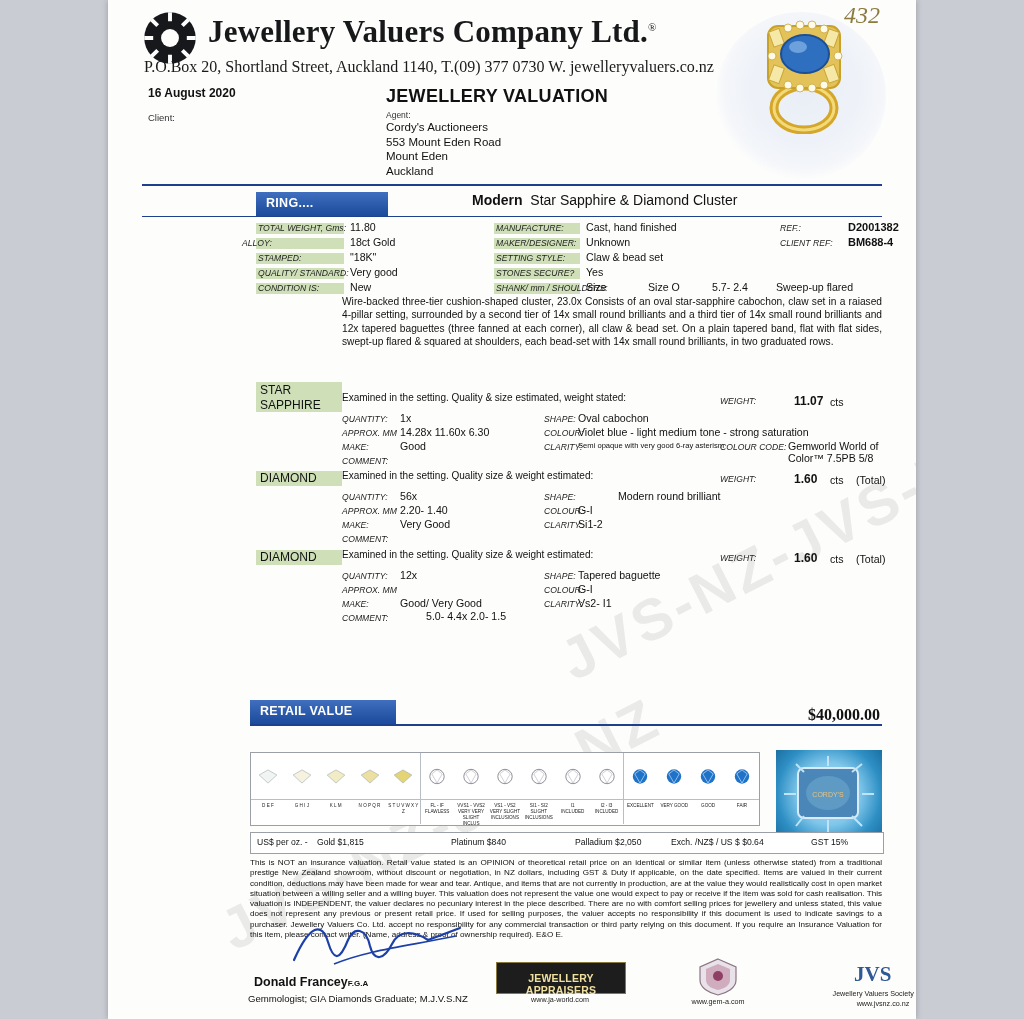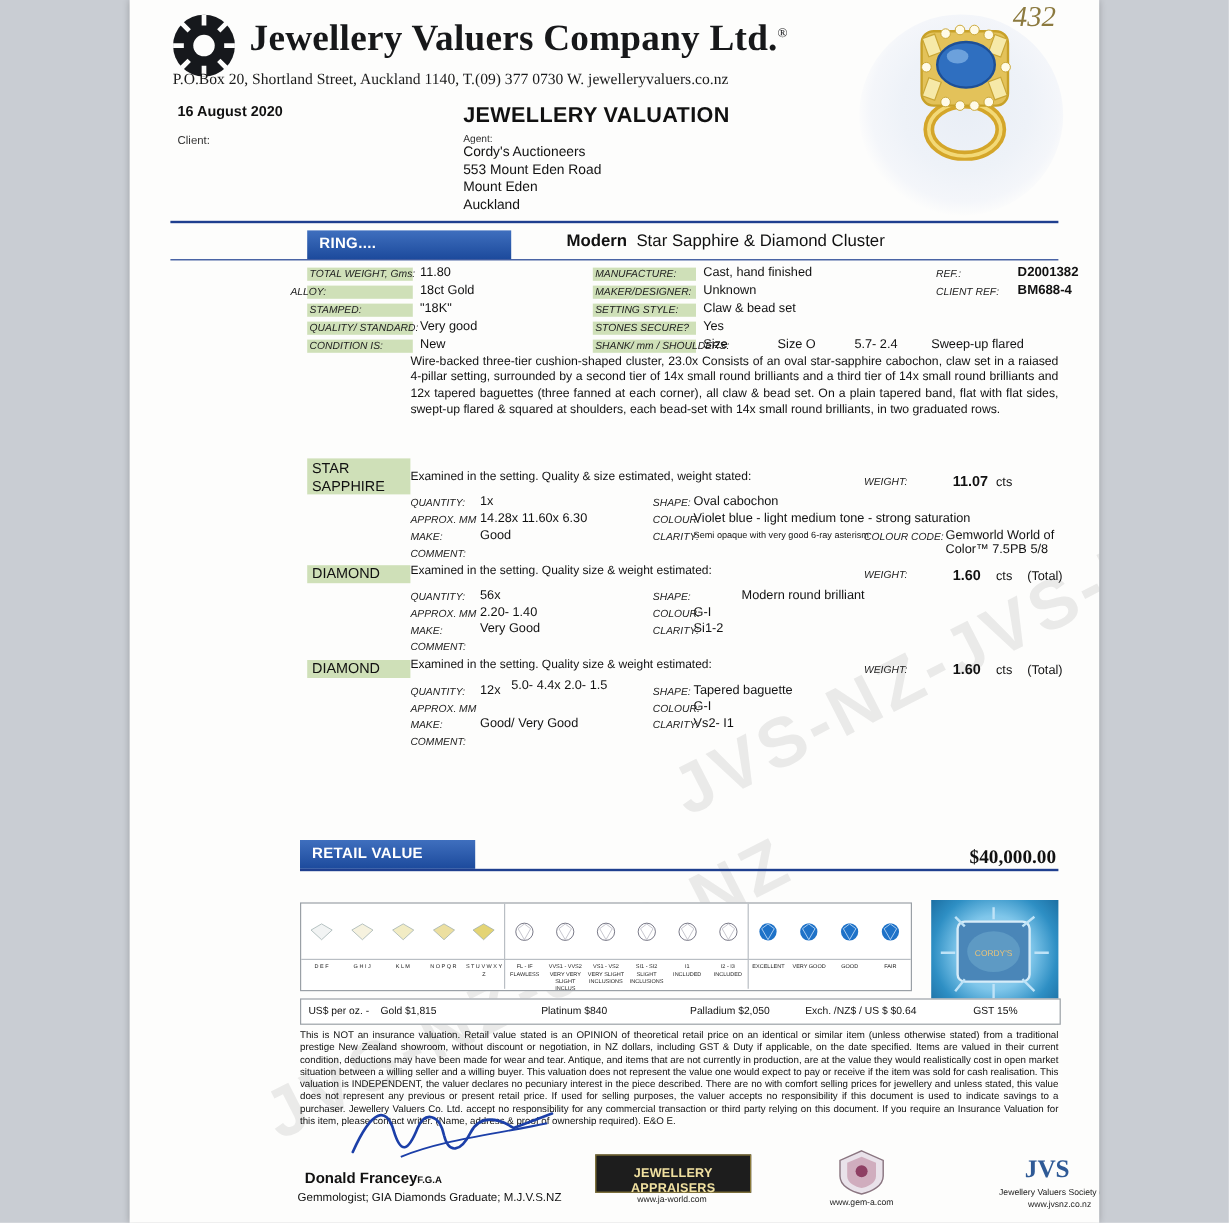--- a/index.html
+++ b/index.html
@@ -26,21 +26,21 @@
   .wm2{font-size:58px;left:430px;top:520px;}
   .logo{position:absolute;left:34px;top:10px;width:56px;height:56px;}
   .coname{
     position:absolute;left:100px;top:14px;
     font-family:"Liberation Serif", serif;
     font-size:31px;font-weight:bold;color:#17181a;letter-spacing:.2px;
   }
   .reg{font-size:11px;vertical-align:super;font-weight:normal;}
   .addr{
     position:absolute;left:36px;top:58px;
-    font-family:"Liberation Serif", serif;font-size:13px;color:#1a1a1a;
+    font-family:"Liberation Serif", serif;font-size:16px;color:#1a1a1a;
   }
   .hnum{
     position:absolute;right:36px;top:2px;
     font-family:"Liberation Serif", serif;font-style:italic;
     font-size:24px;color:#8c7a3f;
   }
   .date{position:absolute;left:40px;top:86px;font-size:12px;font-weight:bold;color:#111;}
   .clientlbl{position:absolute;left:40px;top:112px;font-size:9.5px;color:#333;}
   .jv{position:absolute;left:278px;top:86px;font-size:18px;font-weight:bold;color:#111;letter-spacing:.3px;}
   .agentlbl{position:absolute;left:278px;top:110px;font-size:8.5px;color:#333;}
@@ -172,21 +172,21 @@
           <circle cx="86" cy="81" r="4"></circle>
       </g>
       <ellipse cx="67" cy="50" rx="24" ry="19" fill="#2f6fc0"></ellipse>
       <ellipse cx="67" cy="50" rx="24" ry="19" fill="none" stroke="#1d4f96" stroke-width="2"></ellipse>
       <ellipse cx="60" cy="43" rx="9" ry="6" fill="#86b6e8" opacity=".7"></ellipse>
     </svg>
   </div>
 
   <div class="rule" style="top:184px;"></div>
 
-  <div class="blue-tab" style="left:148px;top:192px;width:170px;">RING....</div>
+  <div class="blue-tab" style="left:148px;top:192px;width:132px;">RING....</div>
 
   <div class="title-main">
     <b>Modern</b>
     &nbsp;<span>Star Sapphire &amp; Diamond Cluster</span>
   </div>
   <div class="rule" style="top:216px;height:1px;background:#1f3f8f;"></div>
 
   <div>
     <div class="hl" style="position:absolute;left:148px;top:223px;width:88px;height:11px;"></div>
     <div class="lbl" style="position:absolute;left:150px;top:223px;">TOTAL WEIGHT, Gms:</div>
@@ -308,21 +308,21 @@
   <div class="valb" style="position:absolute;left:686px;top:551px;font-size:12px;">1.60</div>
   <div class="val" style="position:absolute;left:722px;top:553px;">cts</div>
   <div class="val" style="position:absolute;left:748px;top:553px;">(Total)</div>
 
   <div class="lbl" style="position:absolute;left:234px;top:571px;">QUANTITY:</div>
   <div class="val" style="position:absolute;left:292px;top:569px;">12x</div>
   <div class="lbl" style="position:absolute;left:436px;top:571px;">SHAPE:</div>
   <div class="val" style="position:absolute;left:470px;top:569px;">Tapered baguette</div>
 
   <div class="lbl" style="position:absolute;left:234px;top:585px;">APPROX. MM</div>
-  <div class="val" style="position:absolute;left:292px;top:565px;padding-left:26px;">5.0- 4.4x 2.0- 1.5</div>
+  <div class="val" style="position:absolute;left:292px;top:610px;padding-left:26px;">5.0- 4.4x 2.0- 1.5</div>
   <div class="lbl" style="position:absolute;left:436px;top:585px;">COLOUR:</div>
   <div class="val" style="position:absolute;left:470px;top:583px;">G-I</div>
 
   <div class="lbl" style="position:absolute;left:234px;top:599px;">MAKE:</div>
   <div class="val" style="position:absolute;left:292px;top:597px;">Good/ Very Good</div>
   <div class="lbl" style="position:absolute;left:436px;top:599px;">CLARITY:</div>
   <div class="val" style="position:absolute;left:470px;top:597px;">Vs2- I1</div>
 
   <div class="lbl" style="position:absolute;left:234px;top:613px;">COMMENT:</div>
 

